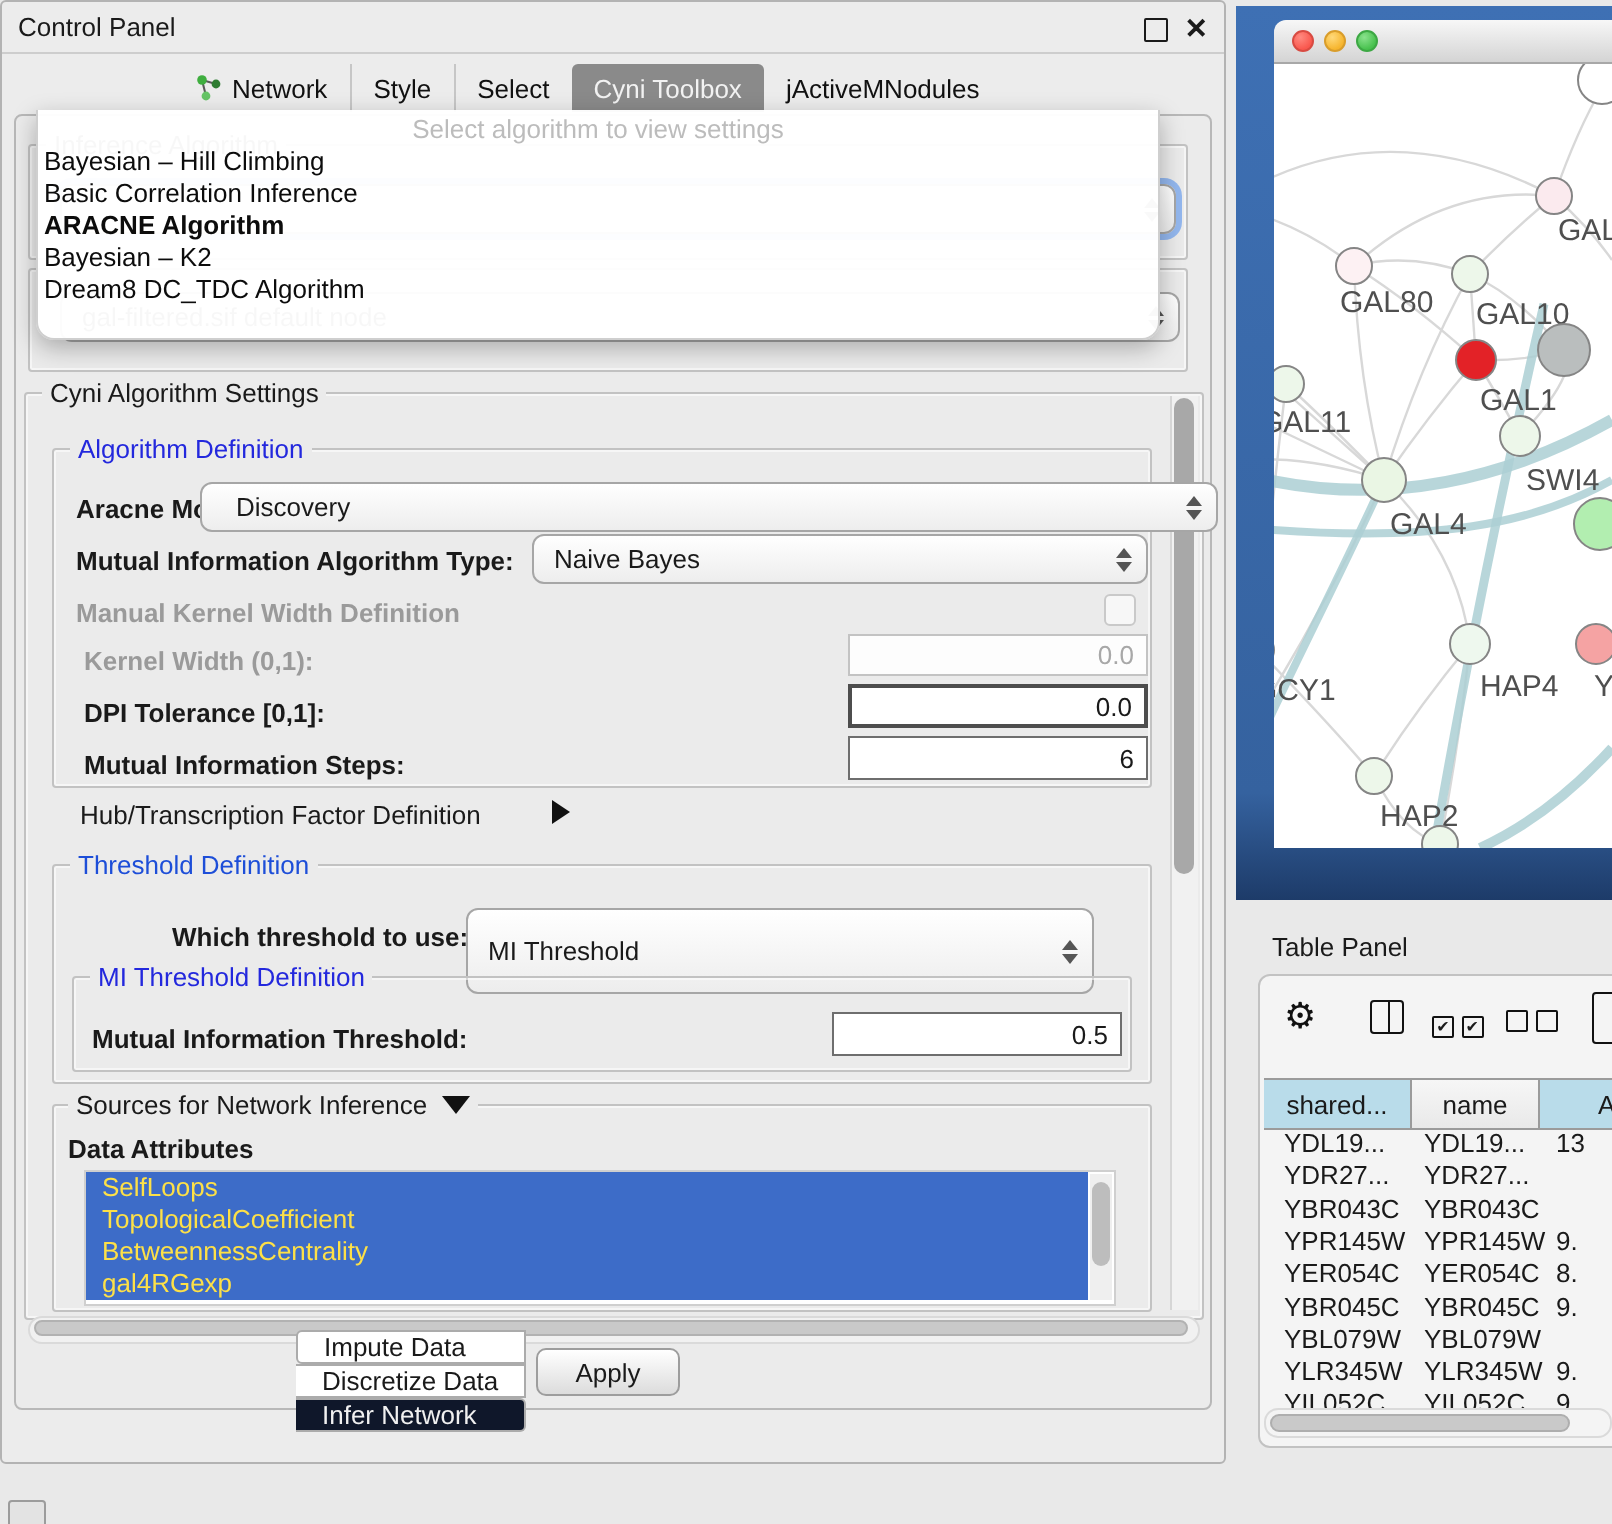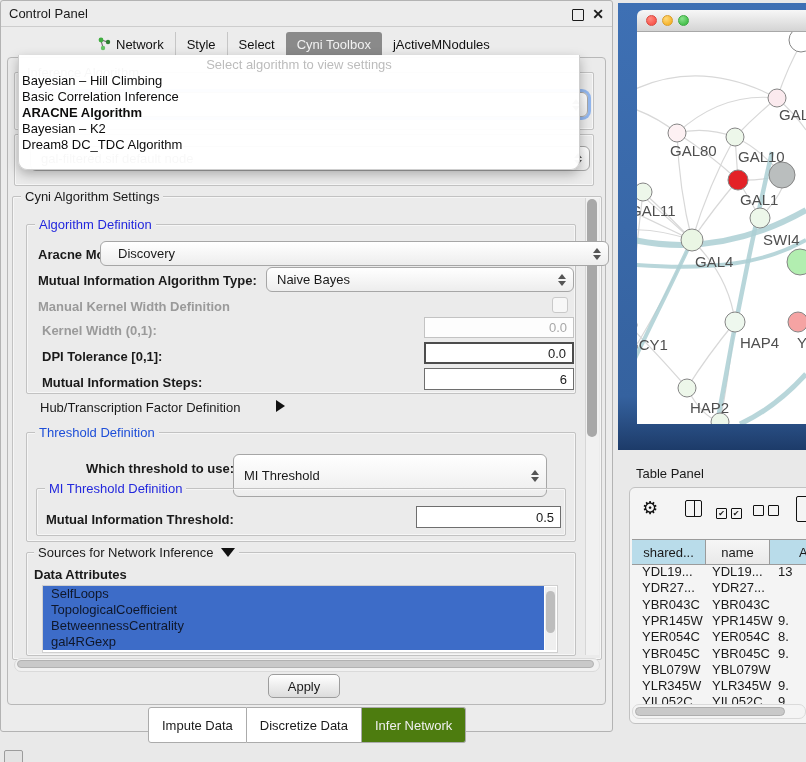--- a/index.html
+++ b/index.html
@@ -43,29 +43,29 @@
   .tri-down{width:0;height:0;border-left:7px solid transparent;border-right:7px solid transparent;border-top:9px solid #111;display:inline-block;}
   
   .popup{left:18px;top:55px;width:560px;height:114px;background:rgba(255,255,255,.97);border:1px solid #cfcfcf;border-top:none;border-radius:0 0 9px 9px;box-shadow:0 4px 12px rgba(0,0,0,.28);z-index:6;}
   .popup .ph{height:16px;line-height:16px;text-align:center;color:#bcbcbc;margin-top:2px;}
   .popup .mi{height:16px;line-height:16px;padding-left:3px;color:#0c0c0c;}
   
   .sbtrack{background:#f1f1f1;border:1px solid #dadada;border-radius:7px;}
   .sbthumb{position:absolute;background:#b5b5b5;border-radius:6px;}
   
   .attrlist{background:#ffffff;border:1px solid #cfcfcf;}
-  .attr{height:16px;line-height:16px;color:#0f172a;background:#3d6cc8;padding-left:8px;}
+  .attr{height:16px;line-height:16px;color:#fde047;background:#3d6cc8;padding-left:8px;}
   
   .btn{background:linear-gradient(#ffffff,#dcdcdc);border:1px solid #9d9d9d;border-radius:5px;display:flex;align-items:center;justify-content:center;}
   
   .btab{display:flex;align-items:center;padding:0 13px;background:#ffffff;border:1px solid #ababab;border-left:none;}
   .btab:first-child{border-left:1px solid #ababab;border-radius:3px 0 0 3px;}
   .btab:last-child{border-radius:0 3px 3px 0;}
-  .btab.sel{background:#4d7c0f;color:#f0f0f0;}
-  .btabbar{left:148px;top:707px;height:36px;display:flex;}
+  .btab.sel{background:#0f172a;color:#f0f0f0;}
+  .btabbar{left:148px;top:665px;height:22px;display:flex;flex-direction:column;}
   
   .desktop{left:618px;top:3px;width:188px;height:447px;background:linear-gradient(#3e70b4 0%,#35629f 88%,#1d3b69 100%);}
   .nettitle{left:19px;top:7px;width:169px;height:22px;background:linear-gradient(#f7f7f7,#d4d4d4);border-bottom:1px solid #a8a8a8;border-radius:6px 0 0 0;display:flex;align-items:center;padding-left:9px;box-sizing:border-box;}
   .light{width:11px;height:11px;border-radius:50%;margin-right:5px;}
   .netcanvas{left:19px;top:29px;width:169px;height:392px;background:#ffffff;}
   
   .tp{left:629px;top:487px;width:177px;height:235px;background:#f4f4f4;border:1px solid #c2c2c2;border-radius:6px 0 0 6px;overflow:hidden;}
   .gear{font-size:18px;line-height:18px;color:#111;}
   .spliticon{width:15px;height:15px;border:1.8px solid #111;border-radius:2px;}
   .spliticon::after{content:"";position:absolute;left:50%;top:0;width:1.8px;height:100%;background:#111;}

